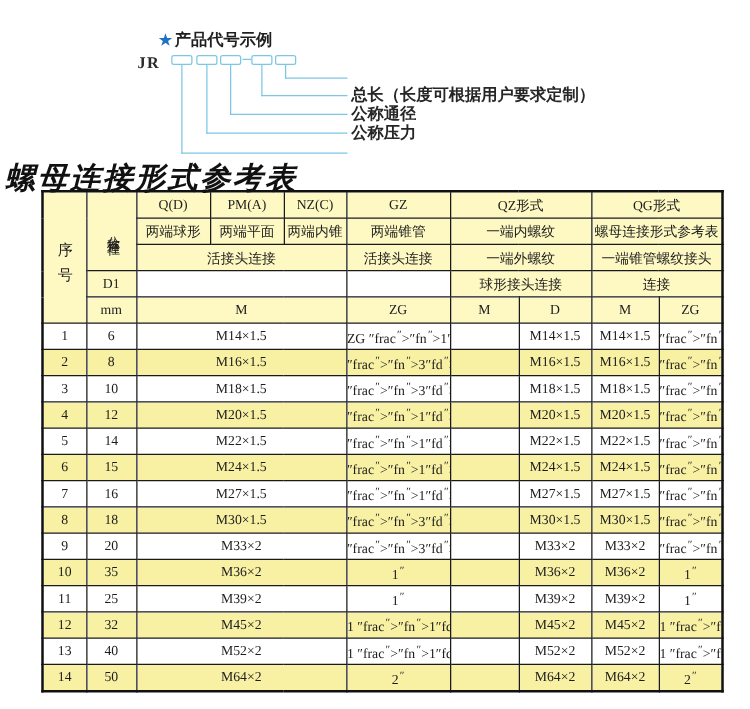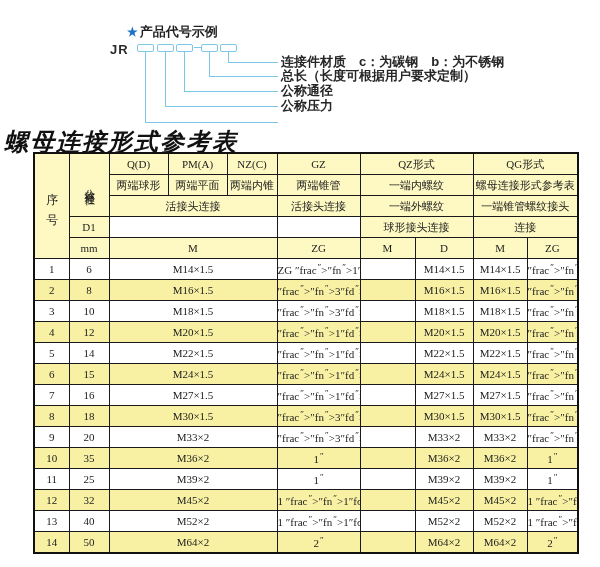--- a/index.html
+++ b/index.html
@@ -2,21 +2,21 @@
 <html><head>
 <meta charset="utf-8">
 <style>
   html,body { margin:0; padding:0; }
   body {
     width:600px; height:567px; background:#ffffff; position:relative;
     font-family:"Liberation Sans", sans-serif; color:#1f1f1f; overflow:hidden;
   }
 
   
-  .diagram { position:absolute; left:0; top:0; width:600px; height:150px; }
+  .diagram { position:absolute; left:0; top:0; width:600px; height:150px;font-family:Liberation Serif, serif; }
   .diagram-title { position:absolute; left:127px; top:23px; font-size:13px; font-weight:bold; white-space:nowrap; }
   .star { color:#1d72c4; font-size:12px; margin-right:2px; }
   .jr-label { position:absolute; left:110px; top:42px; font-size:13px; font-weight:bold; color:#2b2b2b; letter-spacing:1px; }
   .code-box { position:absolute; top:44px; width:15px; height:6px; border:1.5px solid #7cc7e6; border-radius:2px; background:#fff; }
   .code-dash { position:absolute; top:47px; width:7px; height:0; border-top:1.5px solid #7cc7e6; }
   .connector { position:absolute; border-left:1.5px solid #7cc7e6; border-bottom:1.5px solid #7cc7e6; }
   .diagram-label { position:absolute; left:281px; font-size:13px; font-weight:bold; line-height:14px; white-space:nowrap; color:#262626; }
 
   
   .table-title {
@@ -57,21 +57,20 @@
   <div class="code-dash" style="left:194px;"></div>
   <div class="code-box" style="left:201px;"></div>
   <div class="code-box" style="left:220px;"></div>
 
   <div class="connector" style="left:228px;top:52px;width:49px;height:10px;"></div>
   <div class="connector" style="left:209px;top:52px;width:68px;height:24px;"></div>
   <div class="connector" style="left:184px;top:52px;width:93px;height:39px;"></div>
   <div class="connector" style="left:165px;top:52px;width:112px;height:54px;"></div>
   <div class="connector" style="left:145px;top:52px;width:132px;height:70px;"></div>
 
-  <div class="diagram-label" style="top:55px;">连接件材质　c：为碳钢　b：为不锈钢</div>
   <div class="diagram-label" style="top:69px;">总长（长度可根据用户要求定制）</div>
   <div class="diagram-label" style="top:84px;">公称通径</div>
   <div class="diagram-label" style="top:99px;">公称压力</div>
 </div>
 
 <h2 class="table-title">螺母连接形式参考表</h2>
 
 <table class="ref-table">
   <colgroup>
     <col style="width:35px">

